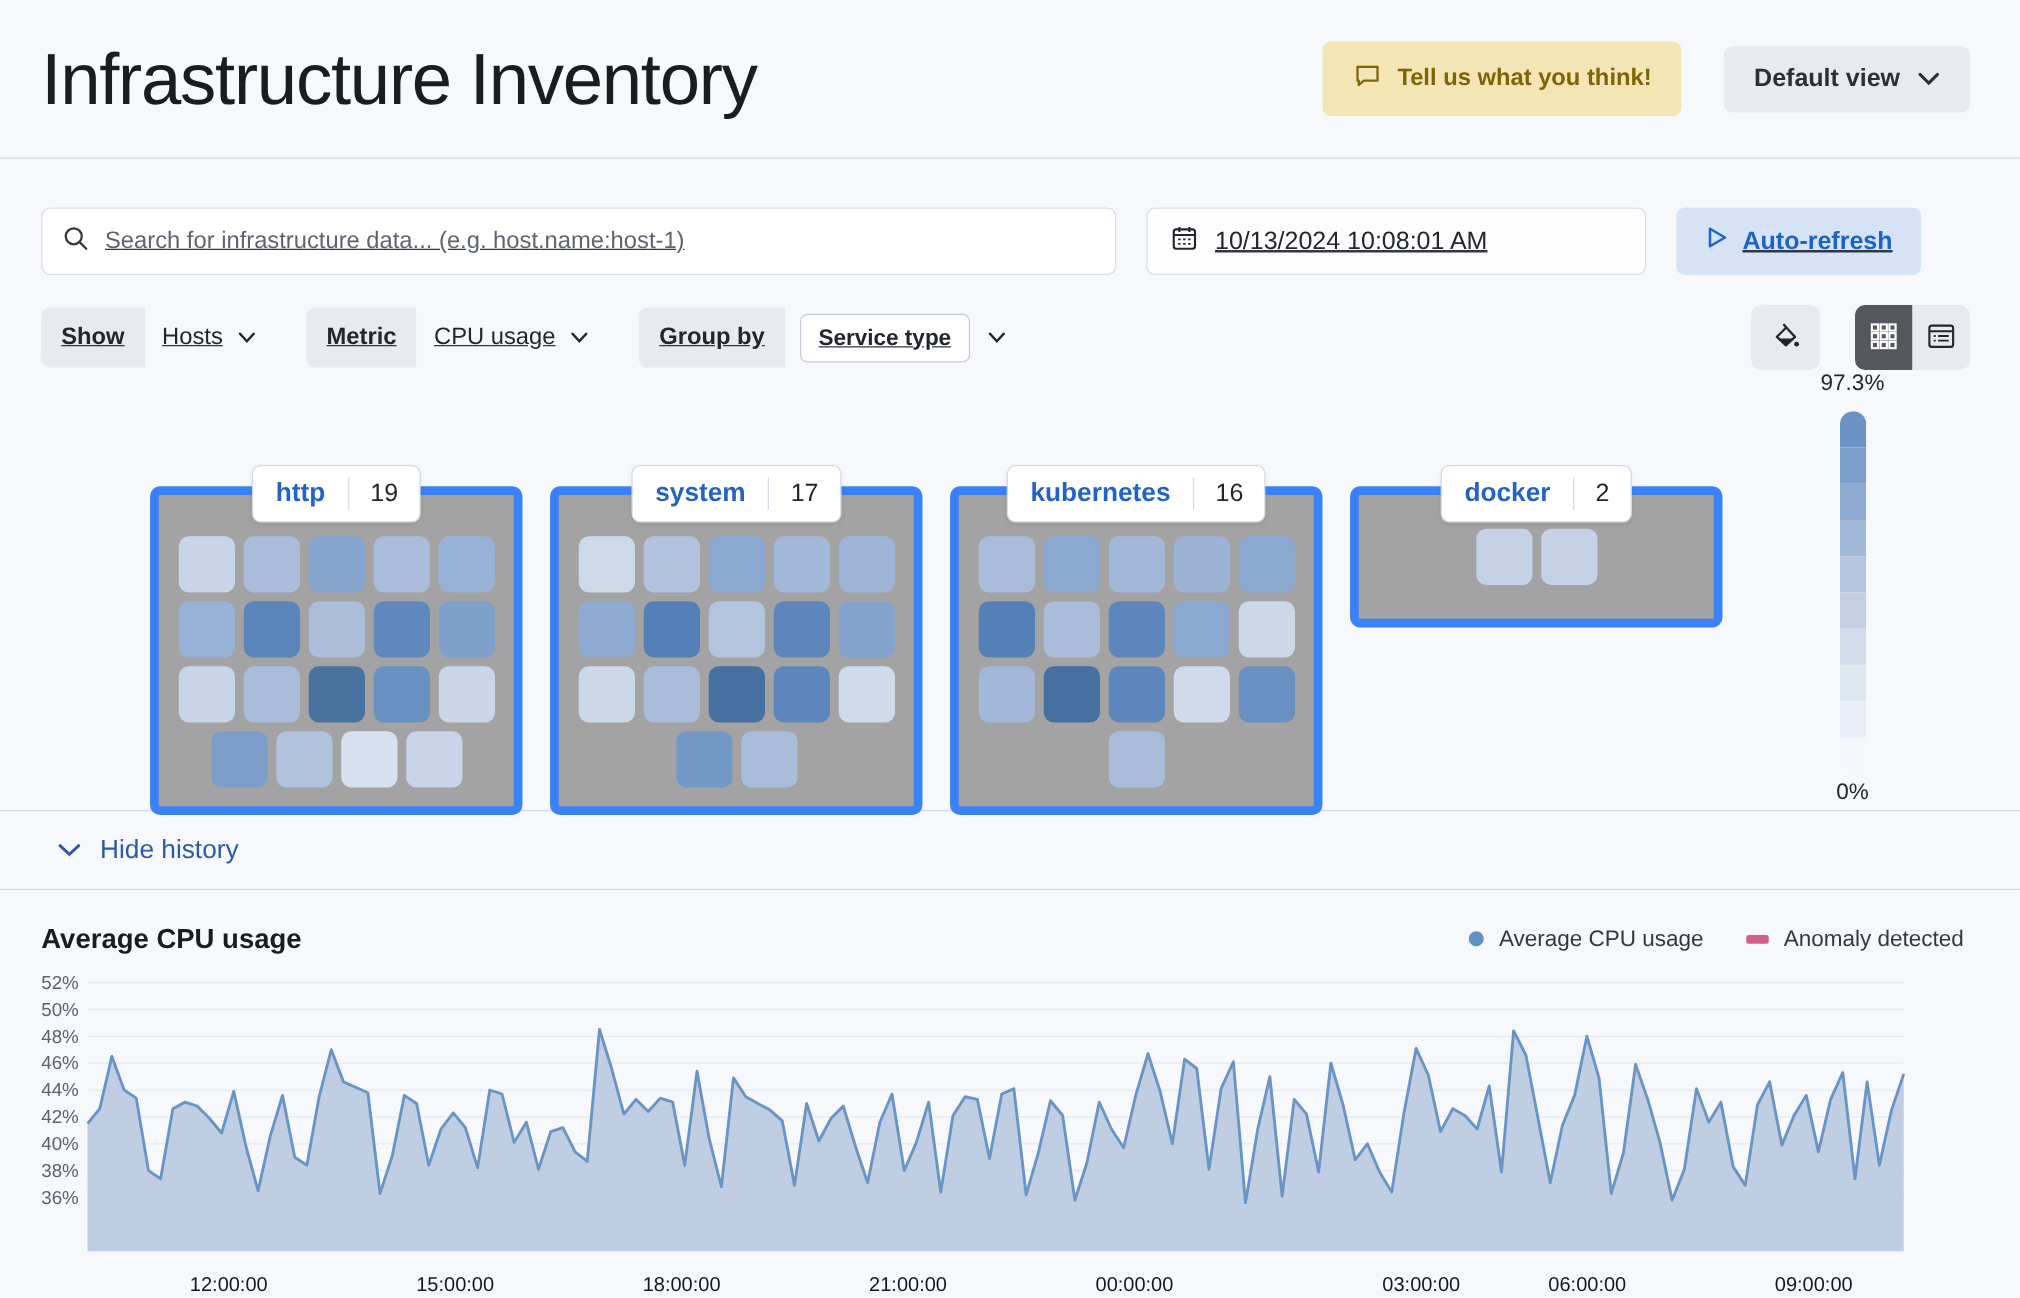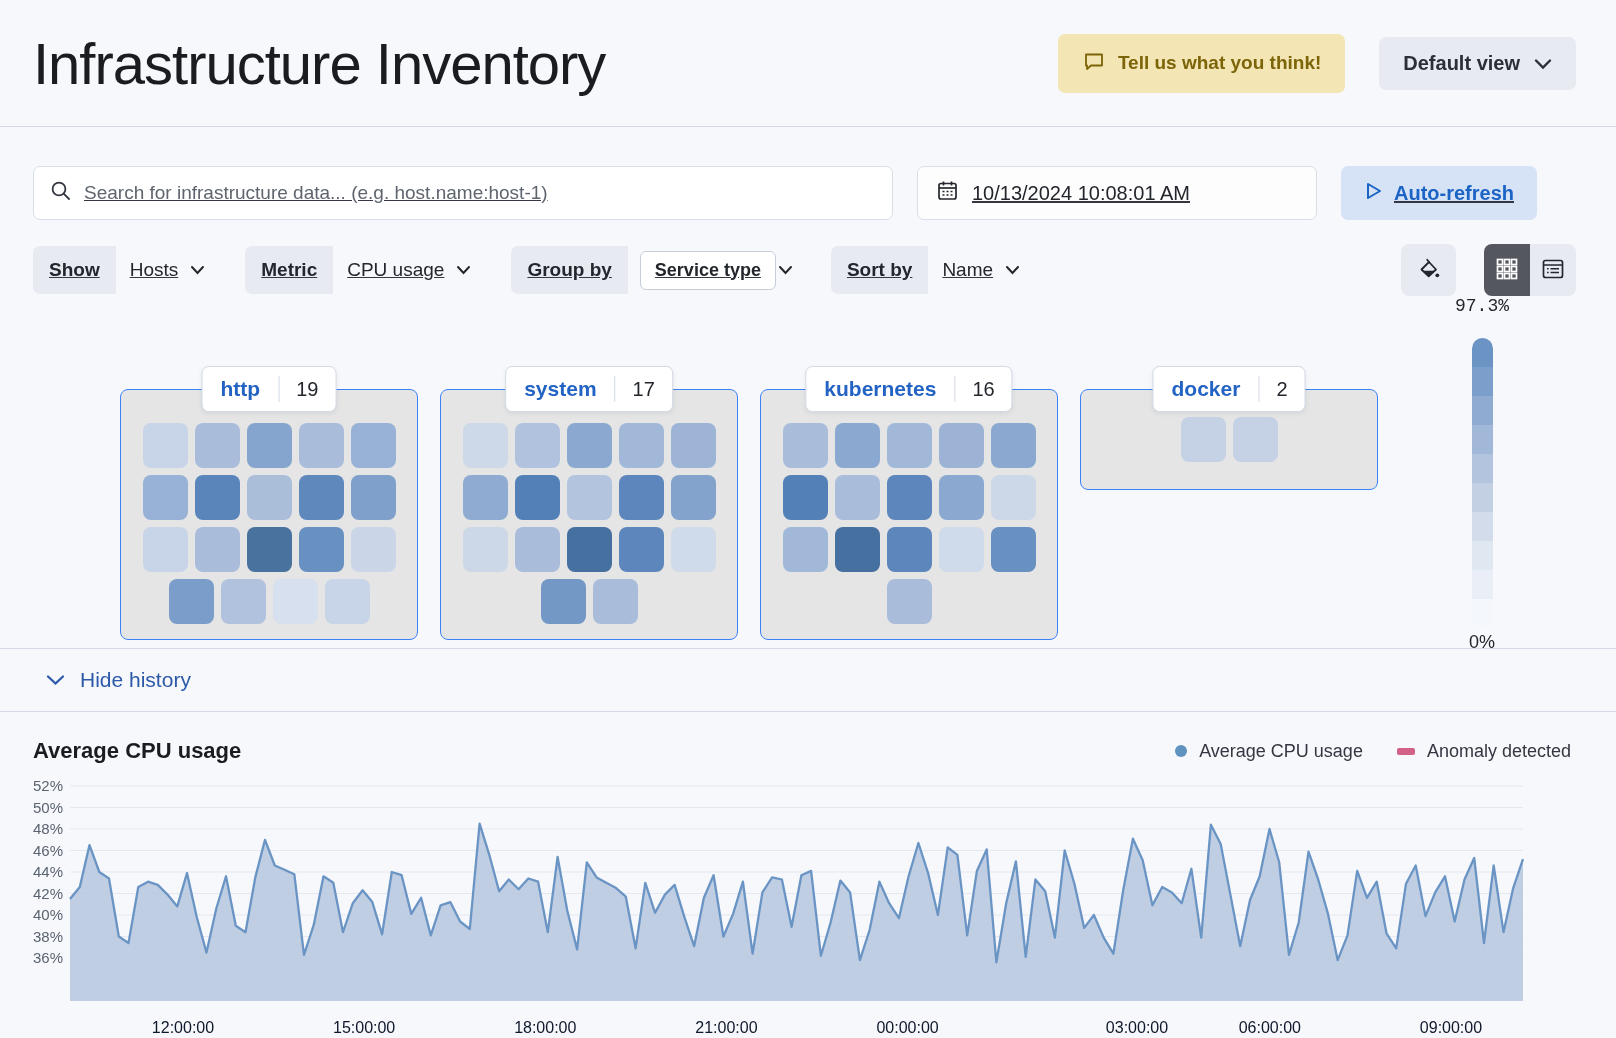--- a/index.html
+++ b/index.html
@@ -19,44 +19,44 @@
   .search-box input { border:none; outline:none; flex:1; font-size:19px; color:#343741; font-family:"Liberation Sans",sans-serif; background:transparent; }
   .search-box input::placeholder { color:#5f656f; }
   .date-box { flex:0 0 400px; height:54px; background:#fdfdfe; border:1px solid #d9dee8; border-radius:7px; display:flex; align-items:center; padding:0 18px; gap:13px; font-size:20px; font-weight:500; color:#23262c; }
   .refresh-btn { margin-left:0; height:54px; flex:0 0 196px; background:#d6e3f6; color:#1b63c5; border:none; border-radius:7px; font-size:20px; font-weight:700; display:flex; align-items:center; justify-content:center; gap:11px; cursor:pointer; }
 
   .filter-row { margin-top:24px; display:flex; align-items:center; }
   .filter-group { display:flex; align-items:center; margin-right:24px; }
   .filter-label { background:#e7eaf1; border-radius:7px 0 0 7px; padding:13px 16px; font-size:19px; font-weight:700; color:#23262c; }
   .filter-value { display:flex; align-items:center; gap:12px; padding:13px 16px 13px 14px; font-size:19px; color:#23262c; cursor:pointer; }
   .filter-pill { background:#fff; border:1px solid #c6cdd9; border-radius:6px; padding:8px 14px; font-size:18px; font-weight:600; color:#23262c; }
-  .filter-pill-wrap { display:flex; align-items:center; gap:2px; padding:5px 14px 5px 12px; cursor:pointer;text-align:center; }
+  .filter-pill-wrap { display:flex; align-items:center; gap:14px; padding:5px 14px 5px 12px; cursor:pointer;text-align:center; }
 
   .filter-spacer { flex:1; }
   .icon-btn { width:55px; height:52px; background:#e7eaf1; border:none; border-radius:8px; display:flex; align-items:center; justify-content:center; cursor:pointer; }
   .seg-toggle { display:flex; margin-left:28px; border-radius:8px; overflow:hidden; }
   .seg-btn { width:46px; height:52px; display:flex; align-items:center; justify-content:center; border:none; cursor:pointer; }
   .seg-btn.active { background:#54575e; }
   .seg-btn.inactive { background:#e7eaf1; }
 
   
   .waffle-section { position:relative; height:352px; }
   .groups-row { position:absolute; left:120px; top:93px; display:flex; align-items:flex-start; gap:22px; }
-  .group-card { position:relative; width:298px; background:#e5e5e5; border:1px solid #3b82f6; border-radius:8px; padding:33px 0 15px; }
+  .group-card { position:relative; width:298px; background:#a3a3a3; border:7px solid #3b82f6; border-radius:8px; padding:33px 0 15px; }
   .group-card.small { padding:27px 0; }
   .group-pill { position:absolute; top:-24px; left:50%; transform:translateX(-50%); background:#ffffff; border:1px solid #d3d9e4; border-radius:7px; box-shadow:0 2px 4px rgba(50,60,90,.08); display:flex; align-items:center; padding:9px 0; white-space:nowrap; }
   .group-name { font-size:21px; font-weight:700; color:#2363c4; padding:0 18px; cursor:pointer; }
   .group-sep { width:1px; height:26px; background:#d3dae6; }
   .group-count { font-size:20px; color:#23262c; padding:0 17px; }
   .waffle-rows { display:flex; flex-direction:column; gap:7px; align-items:center; }
   .waffle-row { display:flex; gap:7px; justify-content:center; }
   .waffle-cell { width:45px; height:45px; border-radius:8px; cursor:pointer; }
 
   .legend-col { position:absolute; right:104px; top:0; width:60px; text-align:center; }
-  .legend-max { font-size:18px; color:#23262c; margin-bottom:22px;font-family:Liberation Mono, monospace; }
+  .legend-max { font-size:18px; color:#23262c; margin-bottom:12px; }
   .legend-gradient { width:21px; height:290px; margin:0 auto; border-radius:11px; overflow:hidden; display:flex; flex-direction:column; }
   .legend-step { flex:1; }
   .legend-min { font-size:18px; color:#23262c; margin-top:4px; }
 
   
   .history-toggle { border-top:1px solid #d3dae6; border-bottom:1px solid #d3dae6; height:64px; display:flex; align-items:center; padding-left:46px; gap:15px; color:#2c59a8; font-size:21px; font-weight:500; cursor:pointer; }
 
   
   .chart-section { padding:0 33px; }
   .chart-header { display:flex; justify-content:space-between; align-items:center; margin-top:26px; }
@@ -142,29 +142,20 @@
         <span>CPU usage</span>
         <svg width="15" height="10" viewBox="0 0 15 10" fill="none" stroke="#23262c" stroke-width="2" stroke-linecap="round">
             <path d="M2 2l5.5 6L13 2"></path>
           </svg>
       </span>
     </div>
     <div class="filter-group">
       <span class="filter-label">Group by</span>
       <span class="filter-pill-wrap">
         <span class="filter-pill">Service type</span>
-        <svg width="15" height="10" viewBox="0 0 15 10" fill="none" stroke="#23262c" stroke-width="2" stroke-linecap="round">
-            <path d="M2 2l5.5 6L13 2"></path>
-          </svg>
-      </span>
-    </div>
-    <div class="filter-group">
-      <span class="filter-label">Sort by</span>
-      <span class="filter-value">
-        <span>Name</span>
         <svg width="15" height="10" viewBox="0 0 15 10" fill="none" stroke="#23262c" stroke-width="2" stroke-linecap="round">
             <path d="M2 2l5.5 6L13 2"></path>
           </svg>
       </span>
     </div>
     <div class="filter-spacer"></div>
     <button class="icon-btn">
       <span>
         <svg width="26" height="26" viewBox="0 0 26 26" fill="none">
             <path d="M5.5 13.5L13 6l7 7.5-7.3 6.8z" stroke="#23262c" stroke-width="1.8" stroke-linejoin="round"></path>

